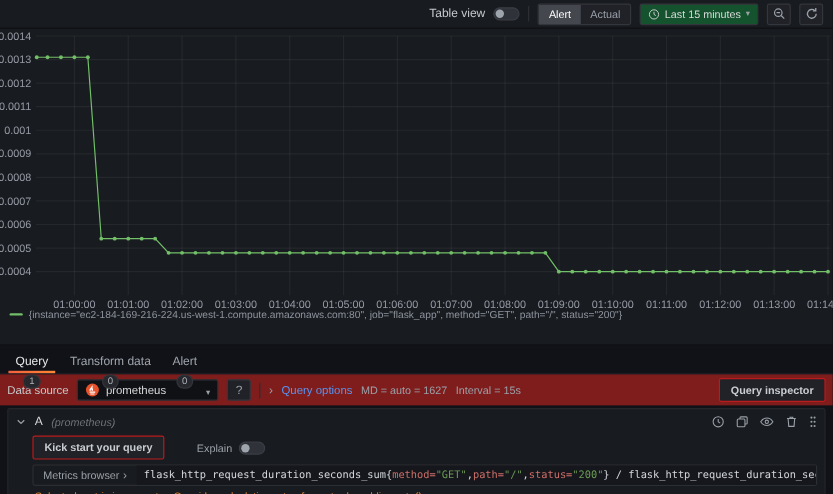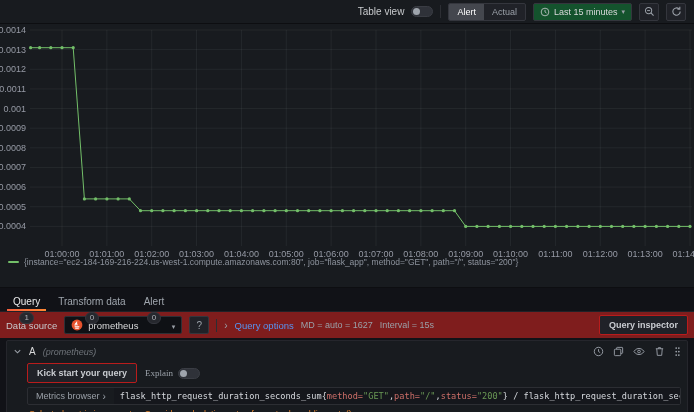--- a/index.html
+++ b/index.html
@@ -59,21 +59,21 @@
   .ml-auto { margin-left:auto; }
 
   
   .query-section { flex:1; padding:2px 6px 0 6px; background:#111217; }
   .query-card { background:#181b1f; border:1px solid #25262c; border-radius:2px; padding:3px 6px 2px 6px; }
   .q-header { display:flex; align-items:center; gap:7px; height:15px; }
   .refid { font-size:10px; font-weight:500; color:#d8d9da; }
   .ds-hint { font-size:9px; font-style:italic; color:#6e7379; }
   .q-actions { margin-left:auto; display:flex; align-items:center; gap:9px; }
   .q-toolbar { display:flex; align-items:center; margin:4px 0 4px 14px; }
-  .explain { display:flex; align-items:flex-start; gap:5px; margin-left:8px; font-size:9px; color:#9aa0a8;font-family:Liberation Serif, serif; }
+  .explain { display:flex; align-items:flex-end; gap:5px; margin-left:27px; font-size:9px; color:#9aa0a8; }
   .editor { display:flex; align-items:stretch; border:1px solid #2c2e33; border-radius:2px; margin-left:14px; background:#181b1f; }
   .mb-label { padding:2px 8px; color:#9aa0a8; font-size:9px; display:flex; align-items:center; gap:3px; white-space:nowrap; cursor:pointer; }
   .code { flex:1; background:#15171c; padding:3px 6px; font-family:"DejaVu Sans Mono", monospace;
     font-size:8.6px; white-space:nowrap; overflow:hidden; }
   .tk-metric { color:#d5d8dd; } .tk-punct { color:#d5d8dd; } .tk-op { color:#d5d8dd; }
   .tk-key { color:#ce6f69; } .tk-str { color:#6a9955; }
   .warning { margin:4px 0 0 16px; font-size:9px; color:#e0822e; }
   .warning a { color:#e0822e; text-decoration:underline; cursor:pointer; }
   svg.ic { display:block; }
 </style>

